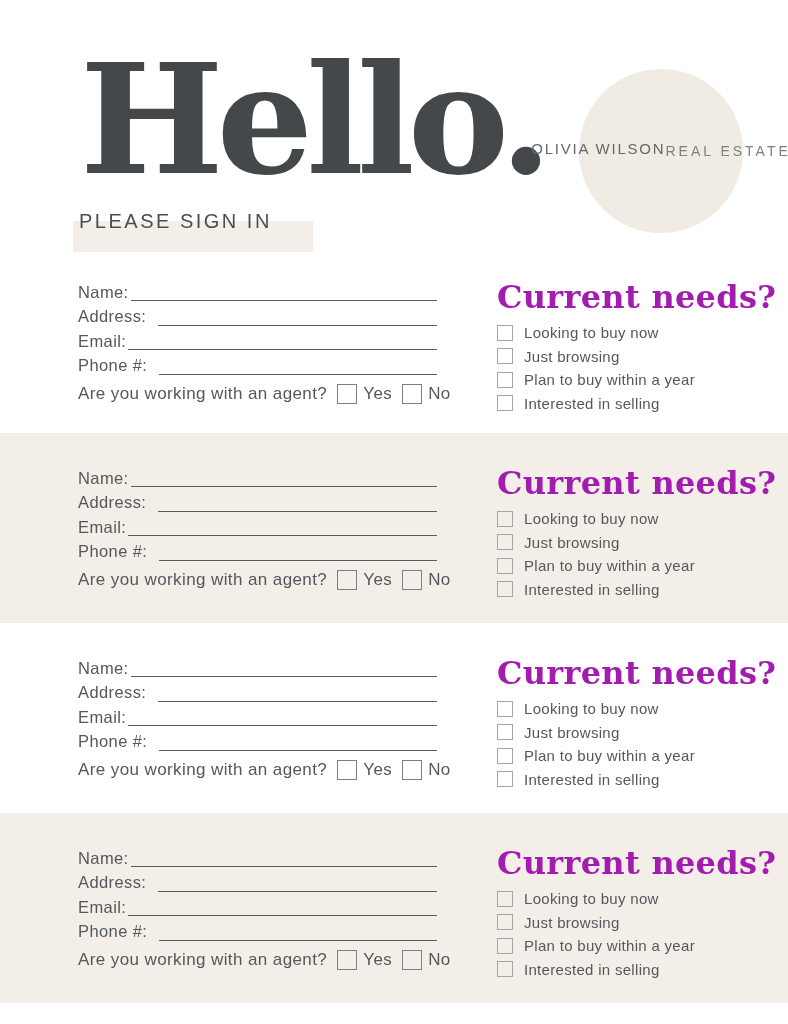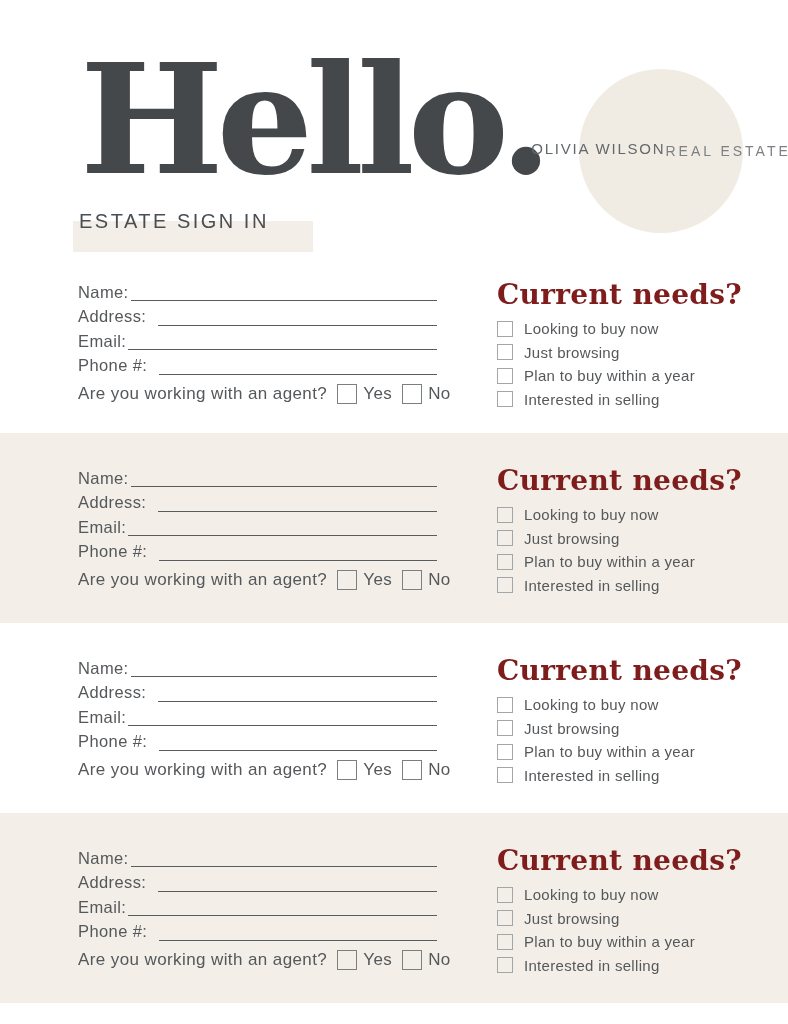--- a/index.html
+++ b/index.html
@@ -90,22 +90,22 @@
   }
   .agent-question{white-space:nowrap;}
   .cb{
     display:inline-block;background:transparent;
     border:1.5px solid var(--cb-strong);
   }
   .cb.agent{width:20px;height:20px;margin-left:10px;margin-right:6px;flex:0 0 auto;}
   .needs-col{margin-left:60px;padding-top:0;}
   .needs-title{
     font-family:"DejaVu Serif", serif;
-    font-weight:700;font-size:28px;letter-spacing:0.3px;
-    color:#7f1d1d;line-height:1;
+    font-weight:700;font-size:32px;letter-spacing:0.3px;
+    color:#a21caf;line-height:1;
   }
   .need-list{margin-top:11px;}
   .need-item{
     display:flex;align-items:center;
     height:17px;margin-bottom:6.5px;
     font-size:15px;letter-spacing:0.3px;color:var(--text);
   }
   .cb.need{
     width:16px;height:16px;flex:0 0 16px;
     border:1.5px solid var(--cb-light);
@@ -114,21 +114,21 @@
   .need-label{white-space:nowrap;}
 </style>
 </head>
 <body>
 
 <div class="page">
 
   <div class="hello">Hello.</div>
 
   <div class="signin-highlight"></div>
-  <div class="signin-subtitle">ESTATE SIGN IN</div>
+  <div class="signin-subtitle">PLEASE SIGN IN</div>
 
   <div class="logo-badge">
     <svg class="roof-icon" width="100" height="48" viewBox="0 0 100 48">
       <polyline points="4,42 52,13 63,19 63,12 73,12 73,24 96,37" fill="none" stroke="#6b6f71" stroke-width="1.7" stroke-linejoin="miter"></polyline>
     </svg>
     <div class="logo-name">OLIVIA WILSON</div>
     <div class="logo-tagline">REAL ESTATE</div>
   </div>
 
   <div class="sections">

